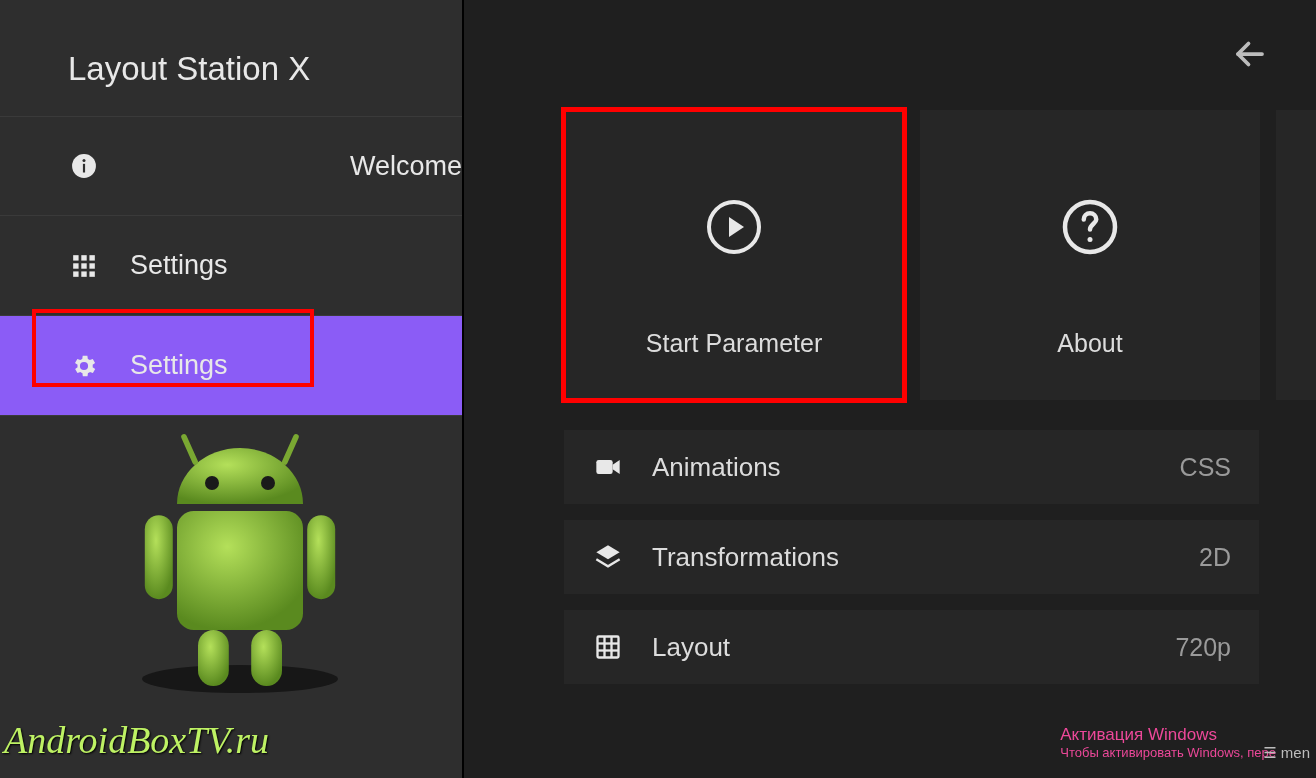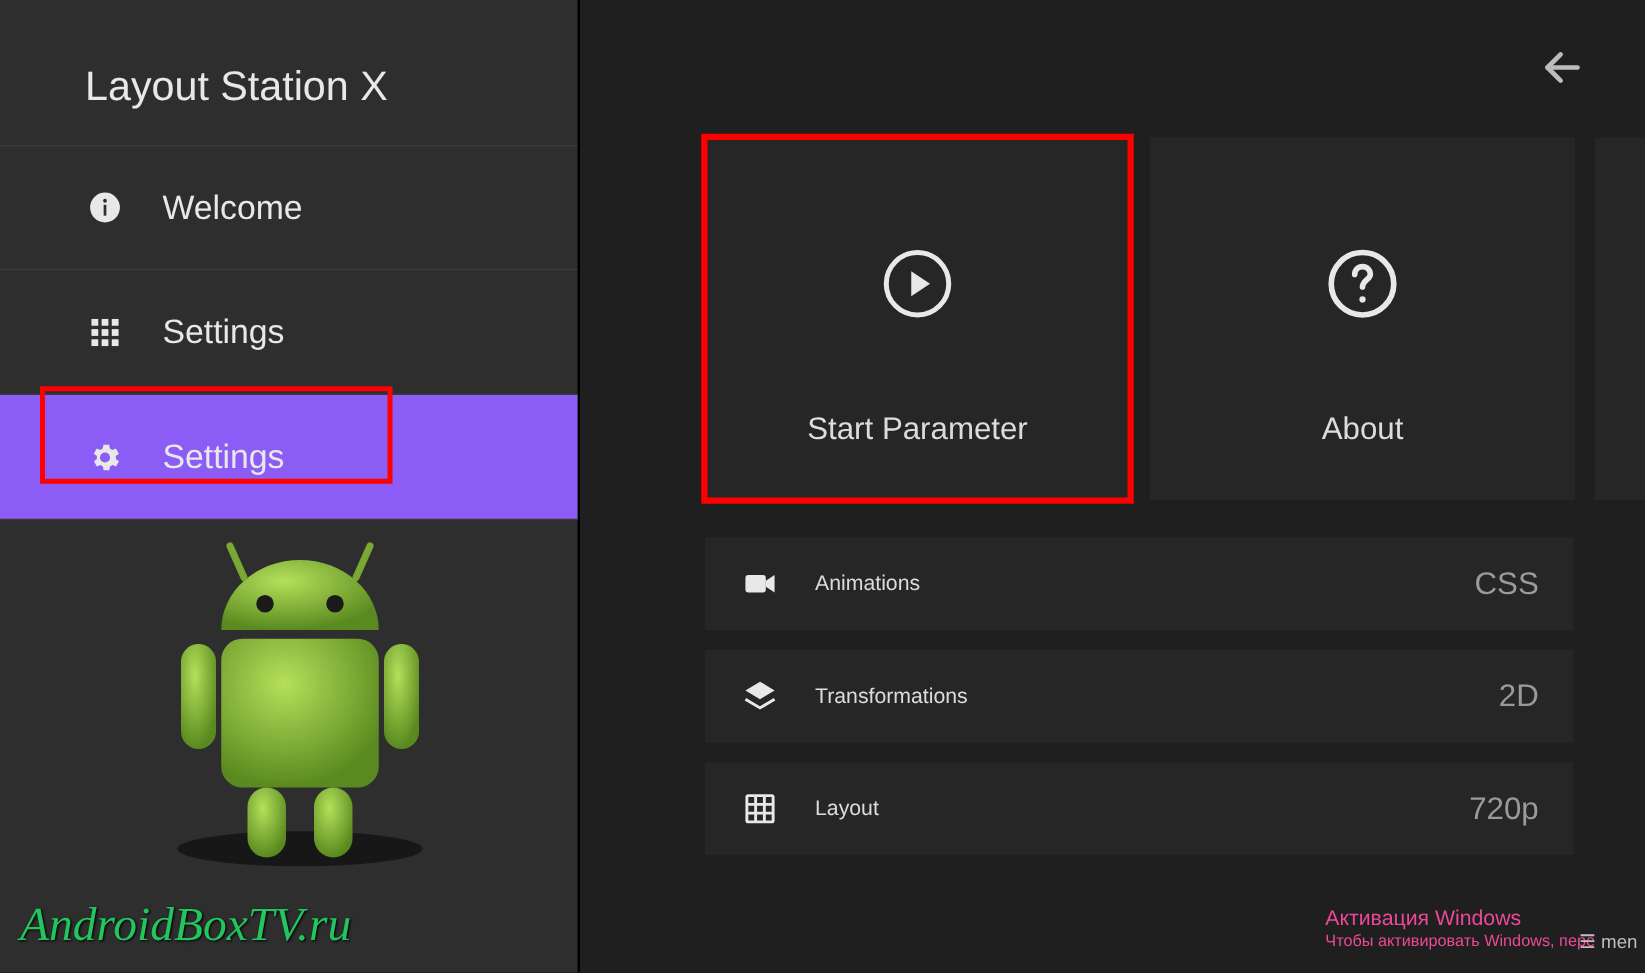--- a/index.html
+++ b/index.html
@@ -31,21 +31,21 @@
   padding: 50px 0 28px 68px;
 }
 .nav-item {
   display: flex;
   align-items: center;
   height: 100px;
   padding-left: 68px;
   border-bottom: 1px solid #3a3a3a;
   cursor: pointer;
 }
-.nav-item.welcome { border-top: 1px solid #3a3a3a; }
+.nav-item.welcome { border-top: 1px solid #3a3a3a; justify-content: space-between; }
 .nav-item.active {
   background: #8b5cf6;
 }
 .nav-icon {
   width: 32px;
   height: 32px;
   margin-right: 30px;
   display: flex;
   align-items: center;
   justify-content: center;
@@ -65,23 +65,23 @@
 }
 .android-mascot {
   position: absolute;
   left: 100px;
   top: 420px;
   width: 280px;
   height: 280px;
 }
 .watermark {
   position: absolute;
-  left: 16px;
+  left: 4px;
   bottom: 16px;
-  color: #22c55e;
+  color: #bef264;
   font-family: 'Brush Script MT', cursive;
   font-size: 38px;
   font-style: italic;
   text-shadow: 1px 1px 2px #000;
 }
 .main {
   flex: 1;
   background: #1f1f1f;
   position: relative;
   padding: 0 0 0 100px;
@@ -150,21 +150,21 @@
 .row-icon {
   width: 32px;
   height: 32px;
   margin-right: 28px;
   display: flex;
   align-items: center;
   justify-content: center;
 }
 .row-label {
   color: #dcdcdc;
-  font-size: 17px;
+  font-size: 26px;
   flex: 1;
 }
 .row-value {
   color: #9a9a9a;
   font-size: 25px;
 }
 .activation {
   position: absolute;
   right: 40px;
   bottom: 18px;

